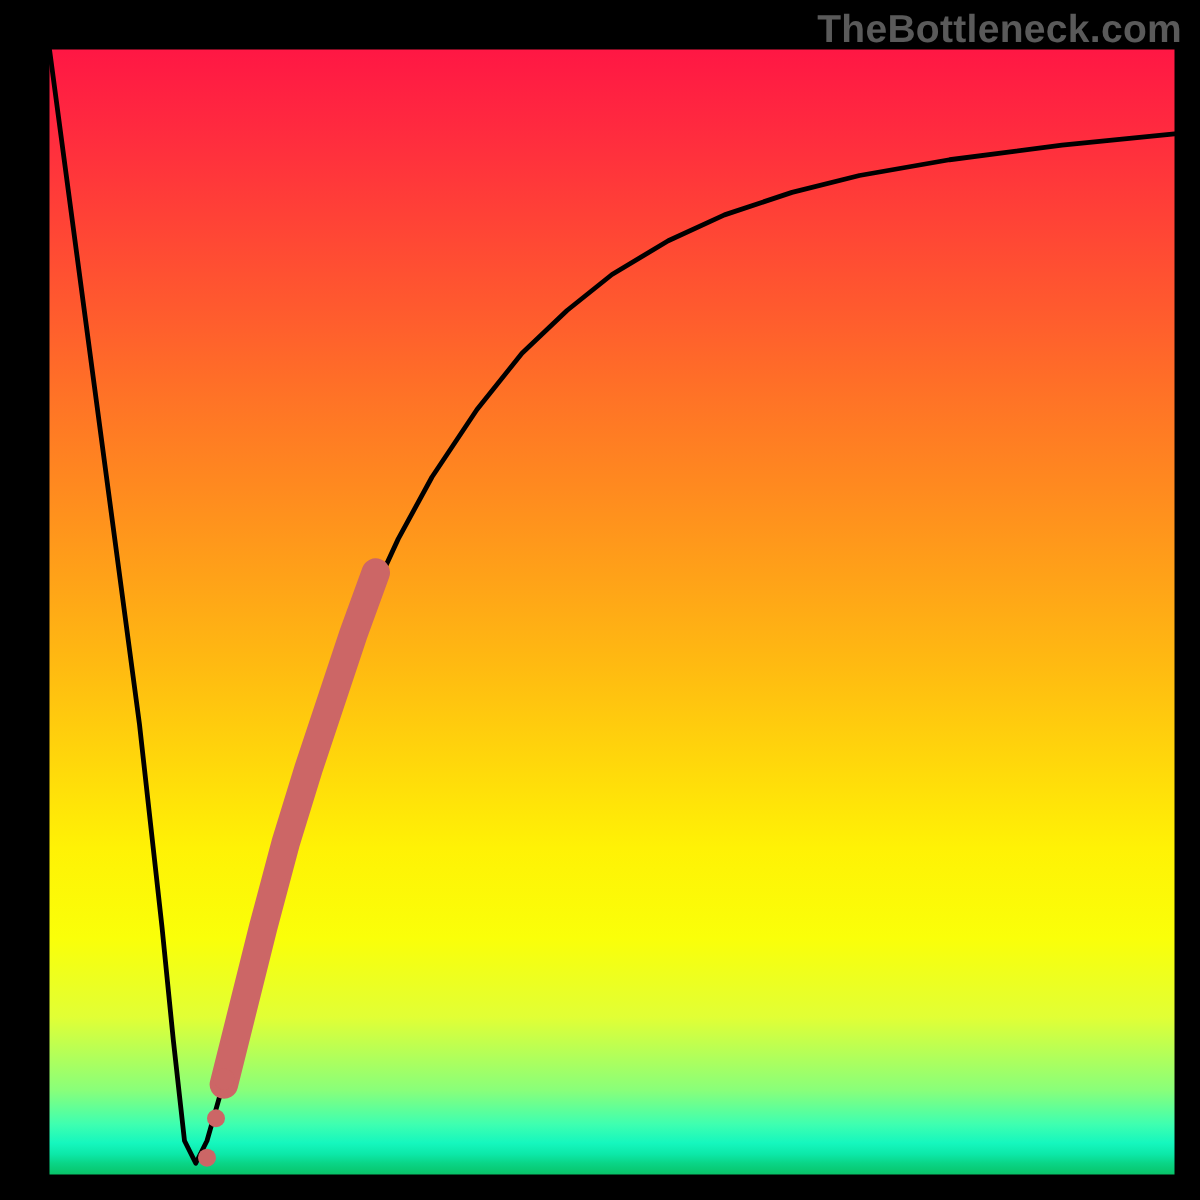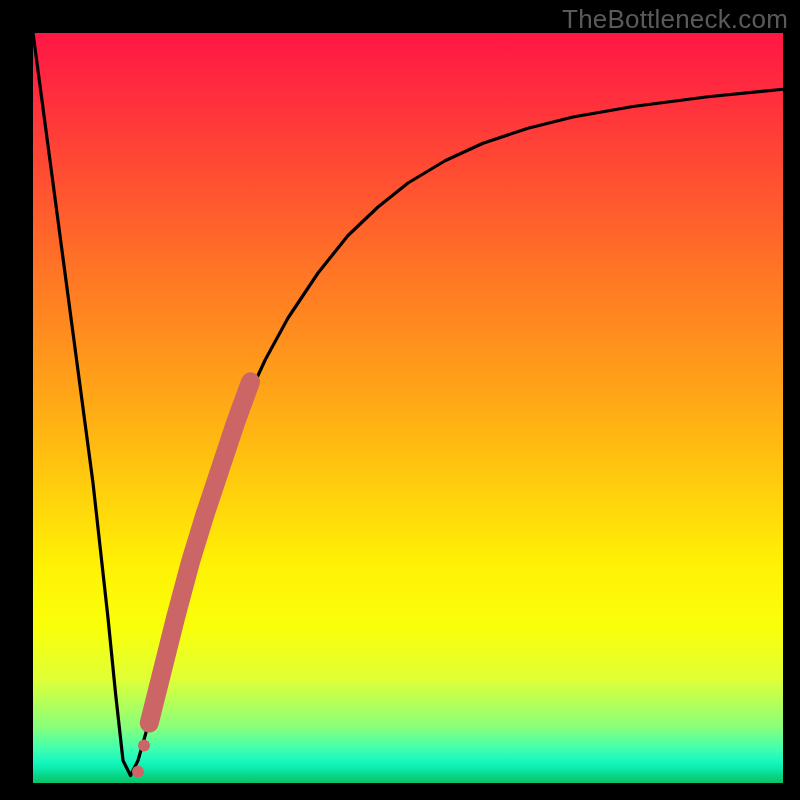--- a/index.html
+++ b/index.html
@@ -44,21 +44,21 @@
       #0ad587 99%,
       #08c368 100%
     );
   }
   .watermark {
     position: absolute;
     top: 4px;
     right: 12px;
     font-family: Arial, Helvetica, sans-serif;
     font-size: 26px;
-    font-weight: normal;
+    font-weight: bold;
     color: #5a5a5a;
     letter-spacing: 0.2px;
     user-select: none;
     text-align: right;
   }
   svg.curve {
     position: absolute;
     left: 0;
     top: 0;
     width: 750px;

